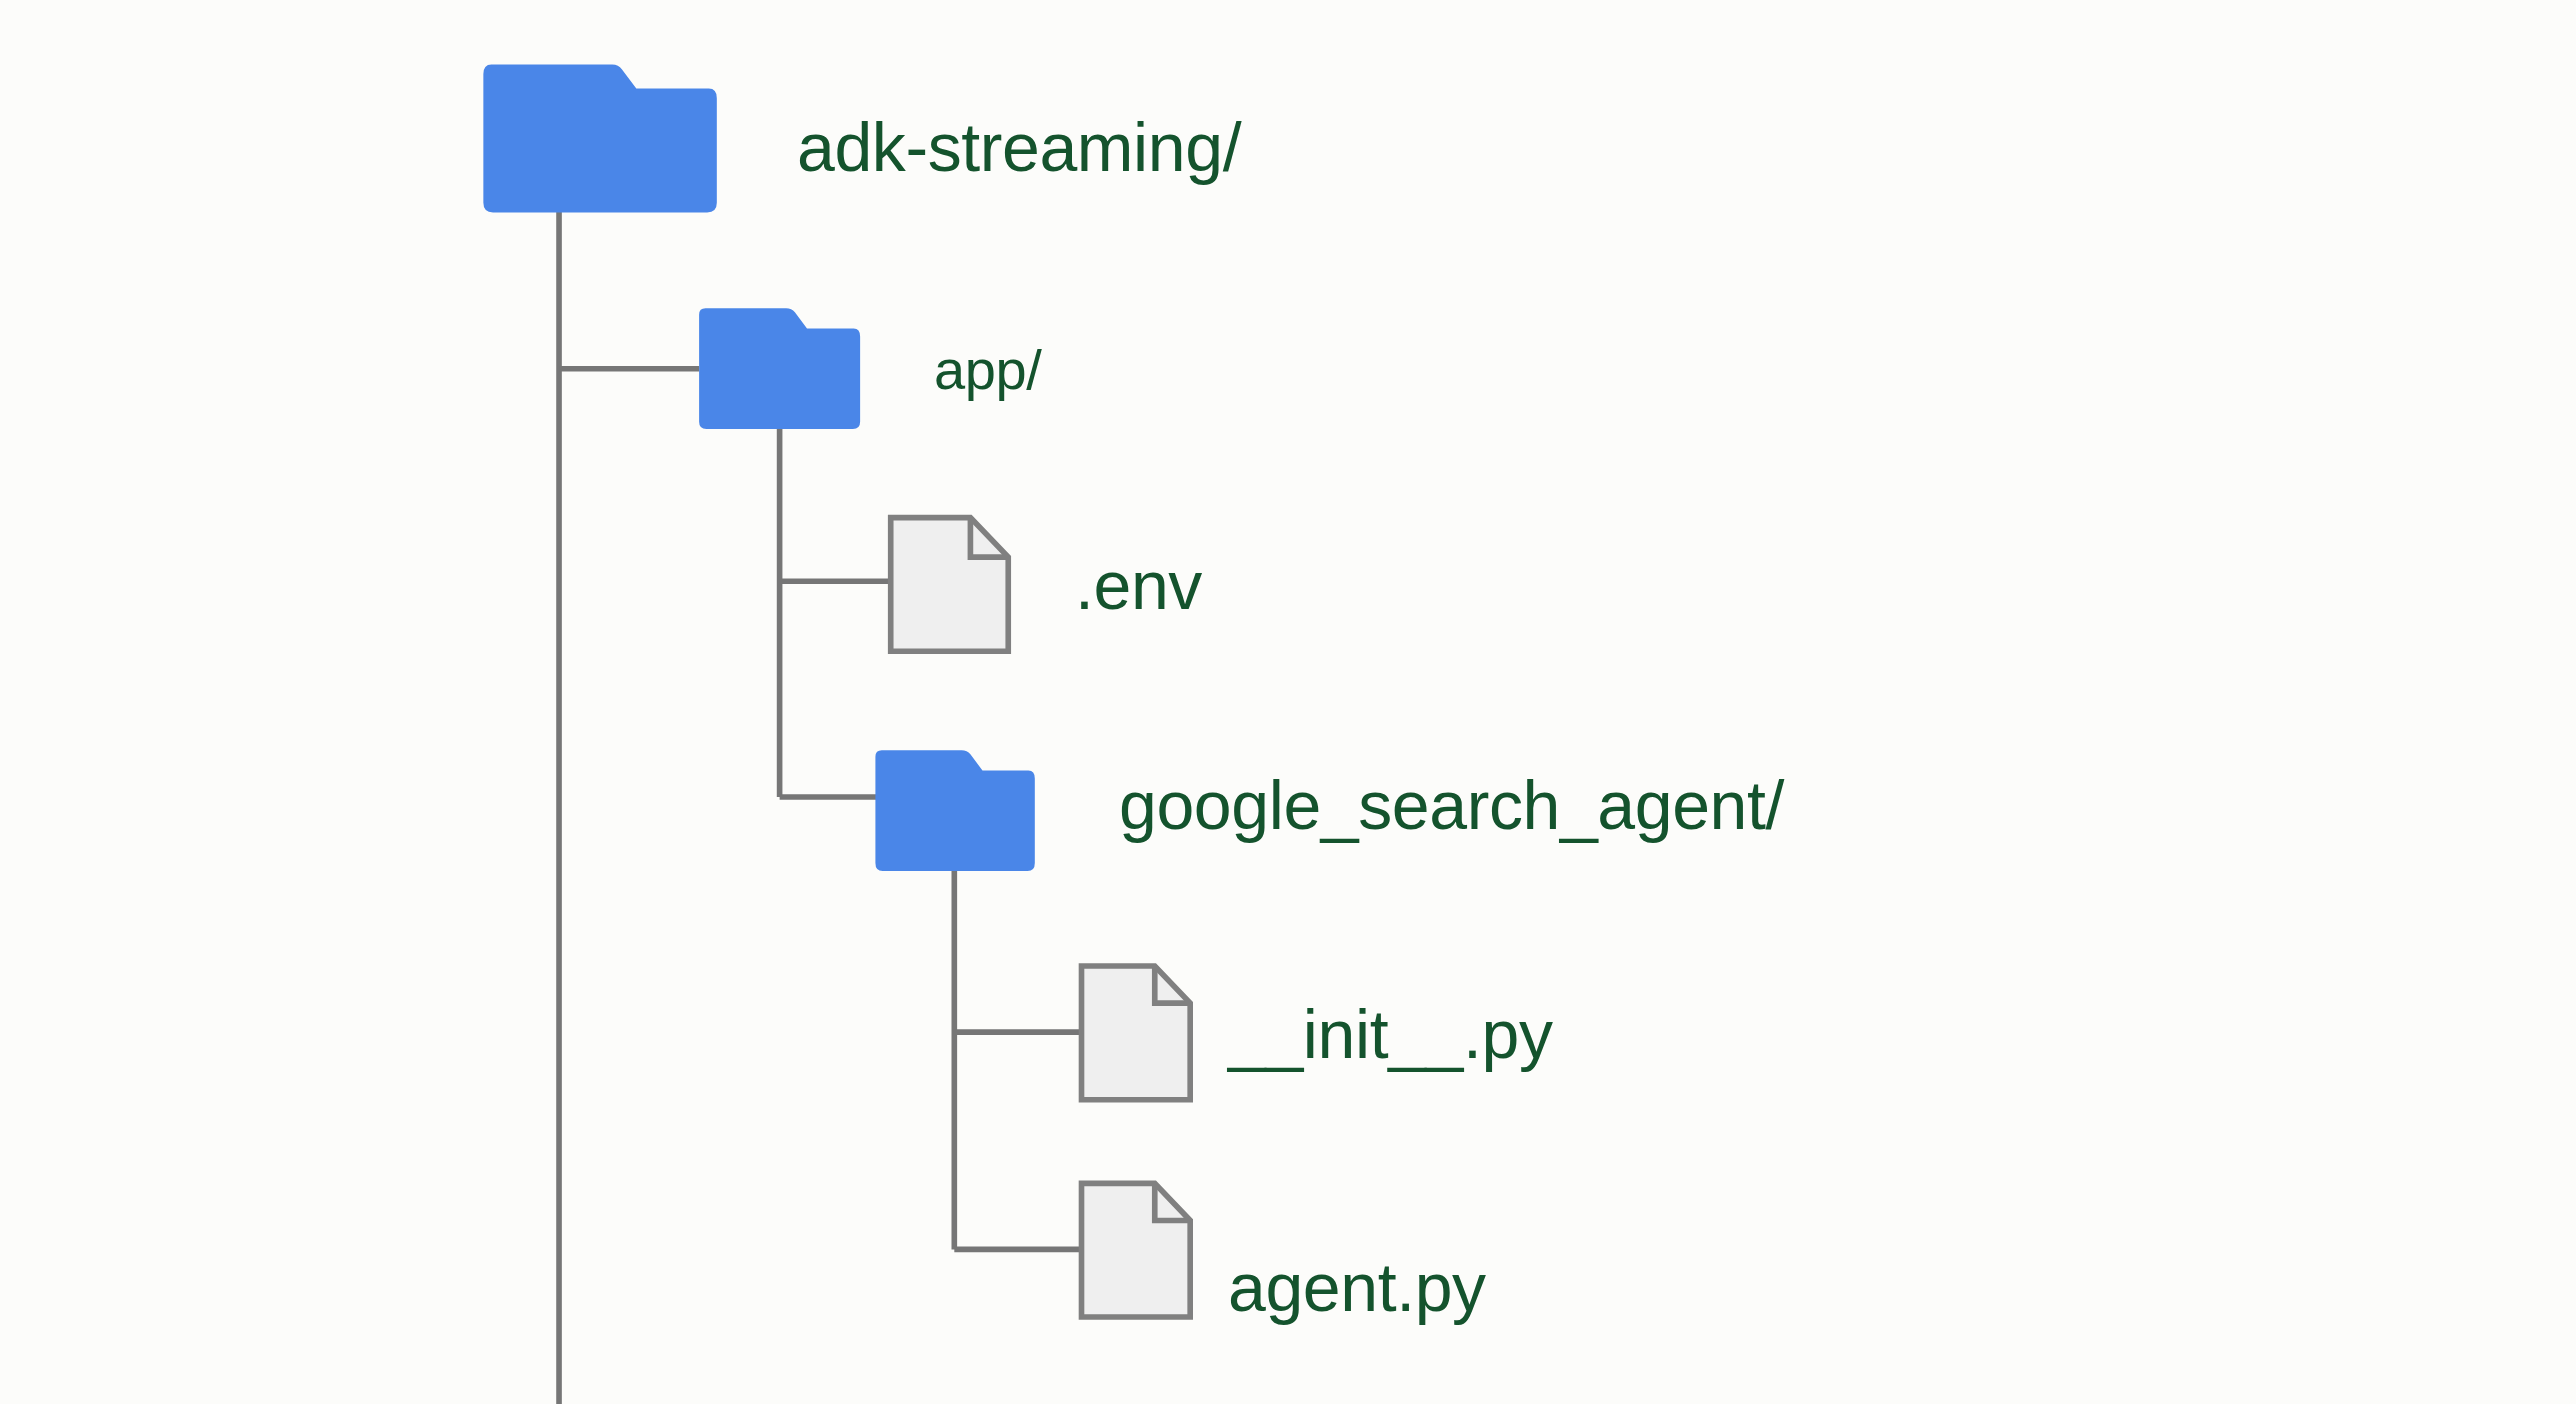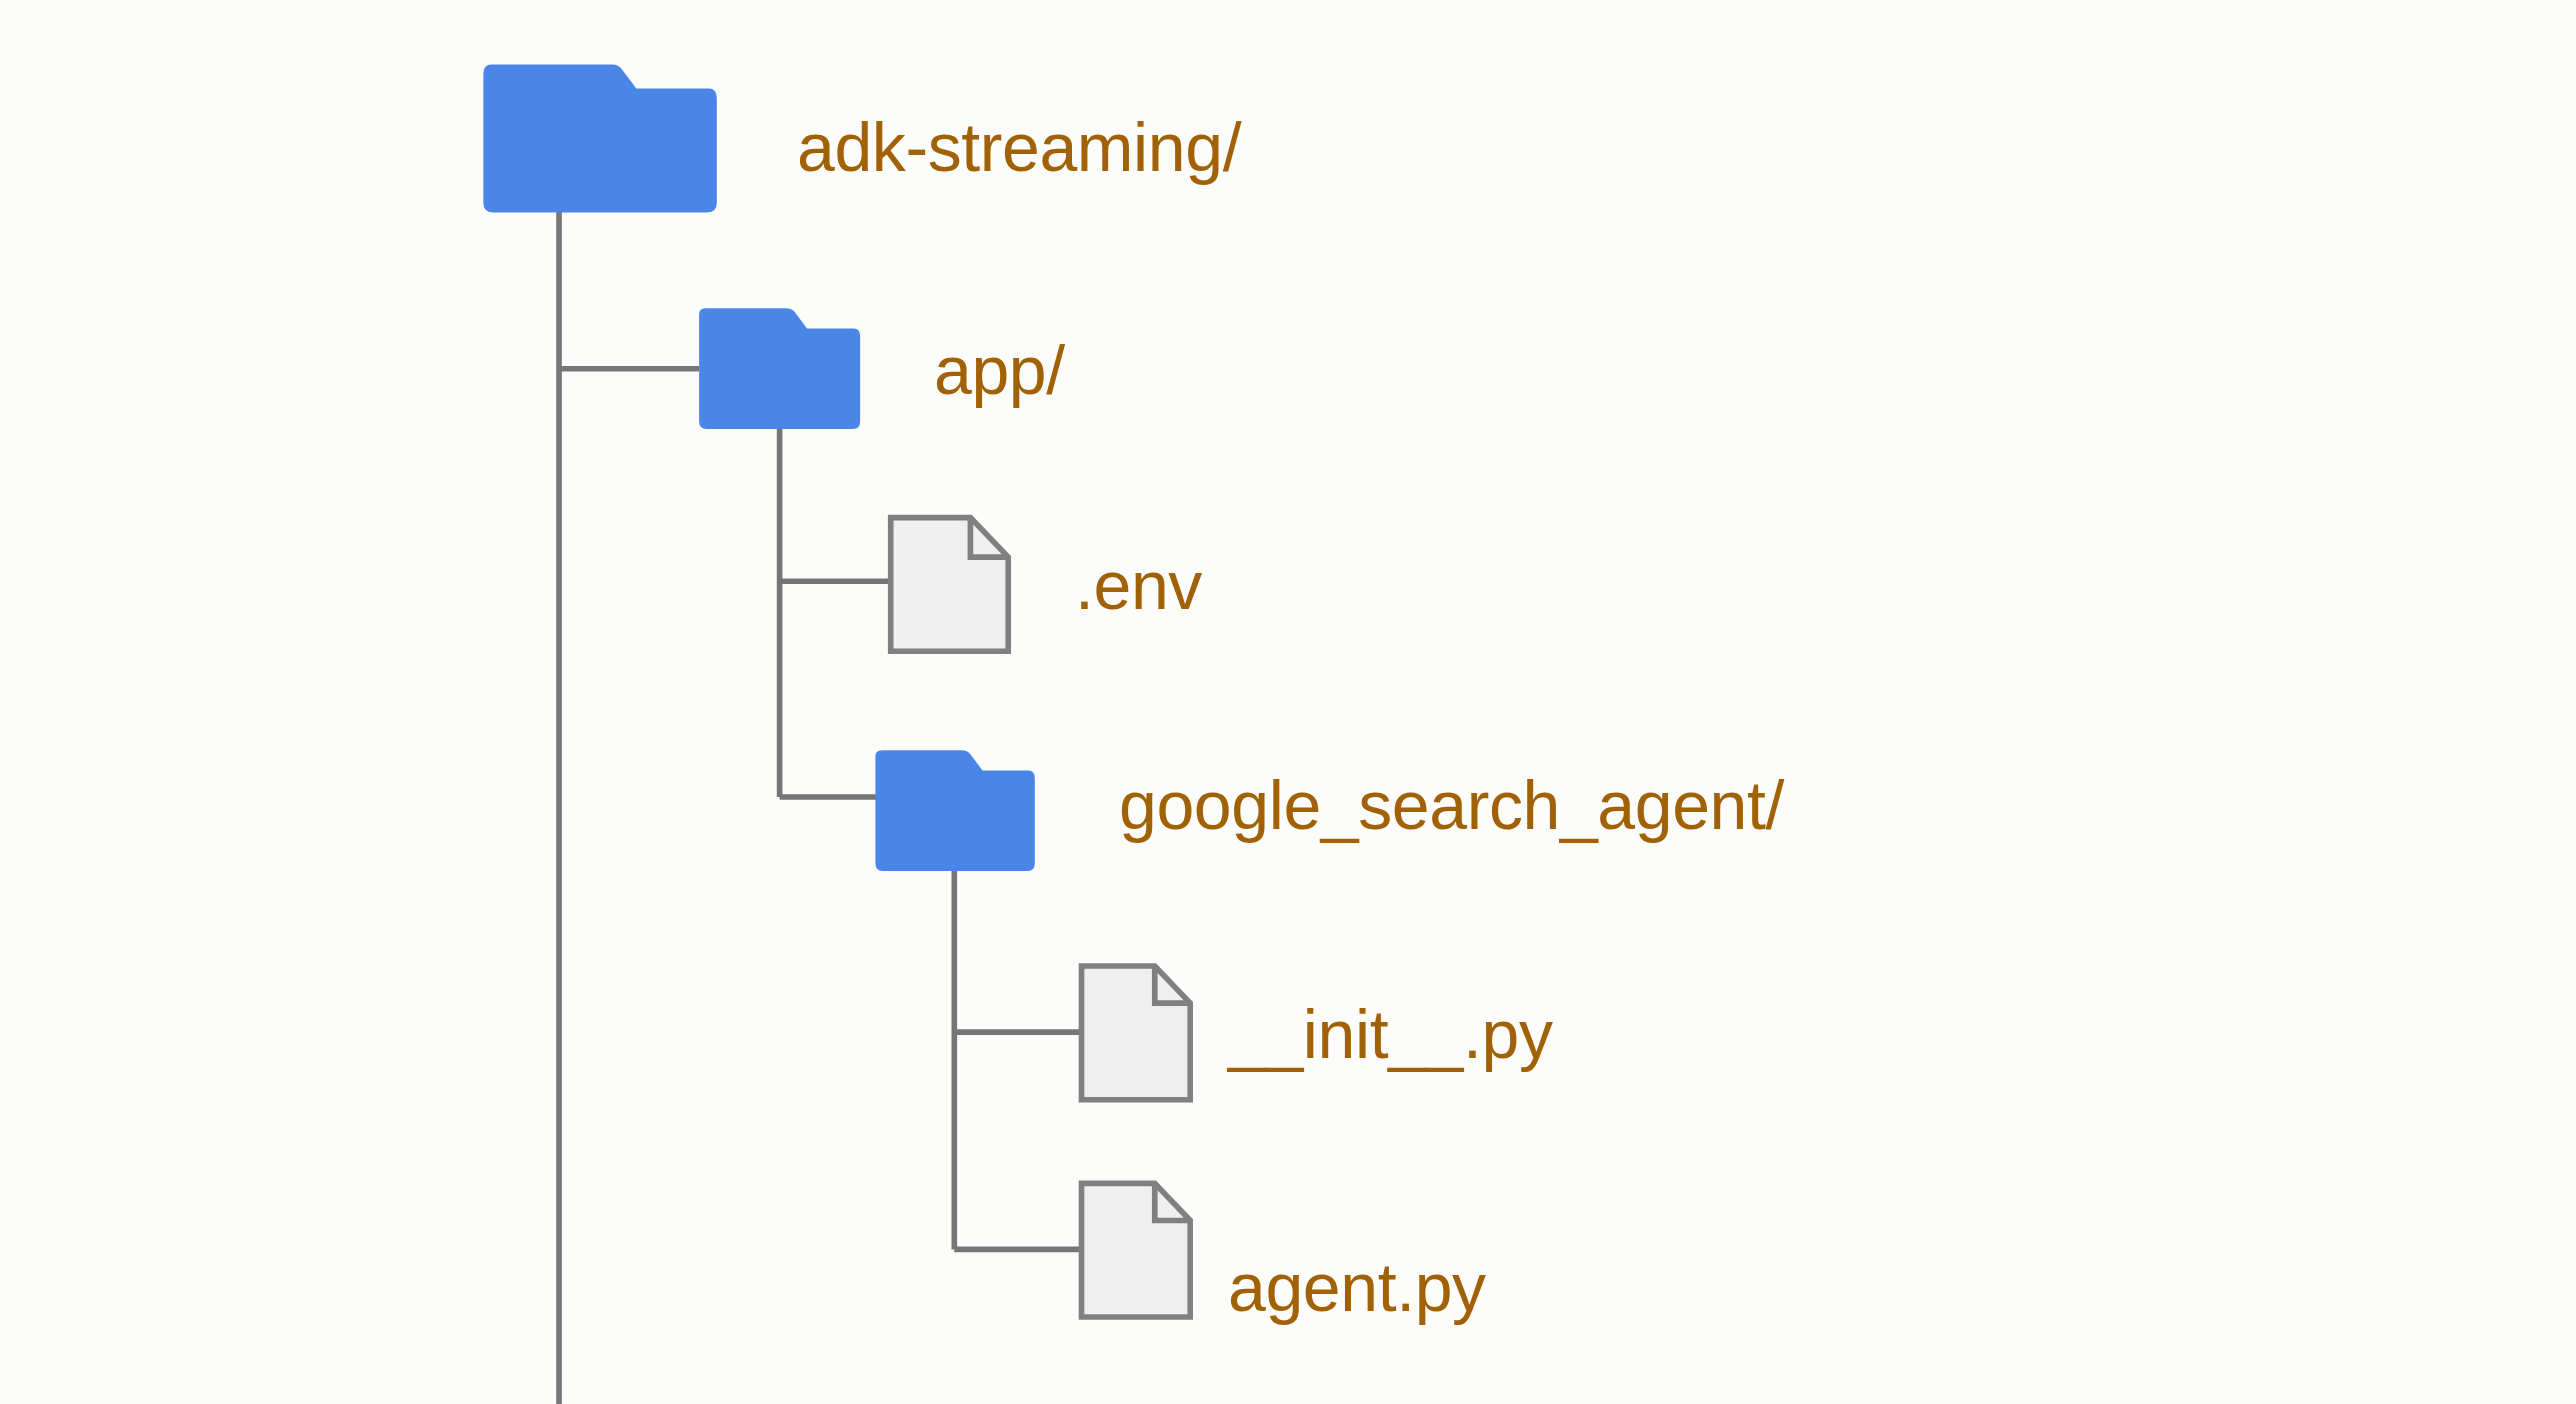--- a/index.html
+++ b/index.html
@@ -20,30 +20,30 @@
   }
   #tree-svg {
     position: absolute;
     left: 0;
     top: 0;
     width: 2576px;
     height: 1404px;
   }
   .node-label {
     position: absolute;
-    color: #a16207;
+    color: #14532d;
     font-family: "Liberation Sans", sans-serif;
     font-weight: 400;
     white-space: nowrap;
     letter-spacing: -0.4px;
     line-height: 1;
     transform: translateY(-50%);
   }
   .lbl-root     { left: 797px;  top: 147px;  font-size: 68px; }
-  .lbl-app      { left: 934px; top: 370px;  font-size: 68px; }
+  .lbl-app      { left: 934px; top: 370px;  font-size: 56px; }
   .lbl-env      { left: 1075px; top: 585px;  font-size: 68px; }
   .lbl-gsa      { left: 1087px; top: 805px; font-size: 68px; margin-left: 32px; }
   .lbl-init     { left: 1228px; top: 1034px; font-size: 68px; }
   .lbl-agent    { left: 1228px; top: 1251px; font-size: 68px; margin-top: 36px; }
 </style>
 </head>
 <body>
 
 <div id="stage">
 

